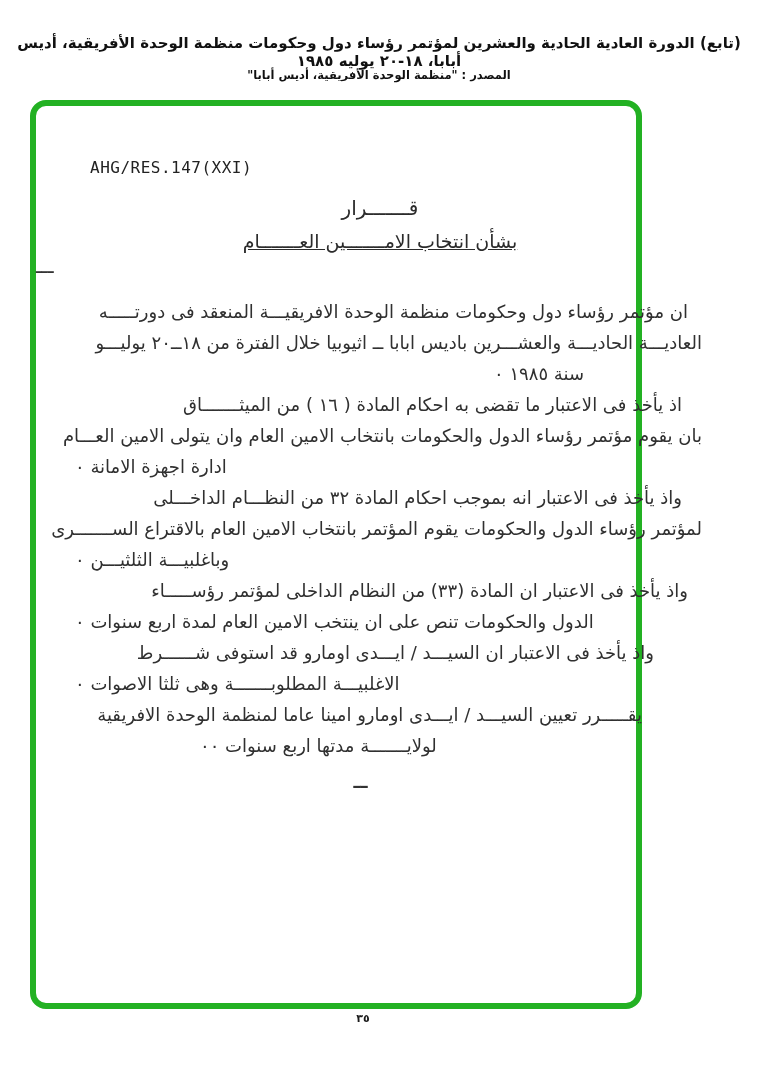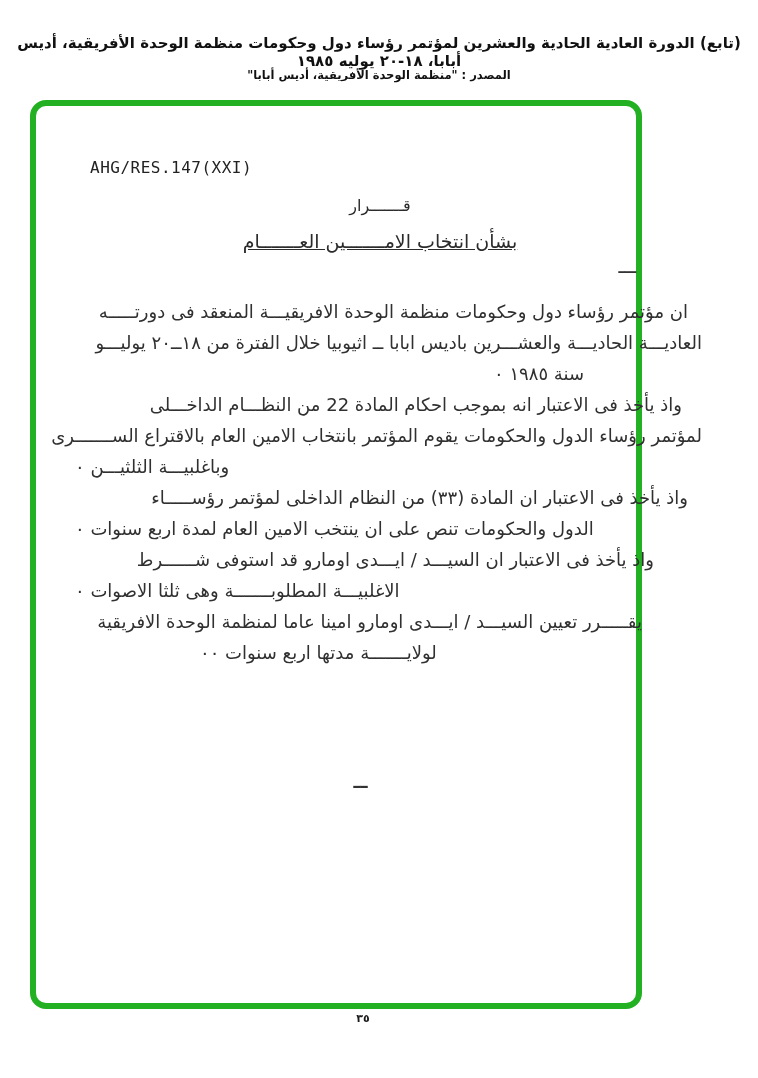--- a/index.html
+++ b/index.html
@@ -25,29 +25,29 @@
   }
   
   .docref{
     position:absolute;left:54px;top:52px;
     font-family:"DejaVu Sans Mono",monospace;
     font-size:16px;letter-spacing:.5px;color:#222;
     direction:ltr;
   }
   .title{
     position:absolute;top:90px;left:0;width:100%;text-align:center;
-    font-size:16px;direction:rtl;color:#2b2b2b;
+    font-size:20px;direction:rtl;color:#2b2b2b;
   }
   .title .shift, .subtitle .shift{position:relative;left:44px;}
   .subtitle{
     position:absolute;top:124px;left:0;width:100%;text-align:center;
     font-size:19px;direction:rtl;color:#2b2b2b;text-decoration:underline;
   }
   .tdivider{
-    position:absolute;top:150px;left:0;width:100%;text-align:right;
+    position:absolute;top:150px;left:0;width:100%;text-align:left;
     font-size:20px;color:#333;line-height:20px;
   }
   
   .bodytext{
     position:absolute;left:39px;top:190px;width:627px;
     direction:rtl;text-align:right;
     font-size:18px;line-height:31px;color:#303030;
   }
   .ln{white-space:nowrap;}
   .pr14{padding-right:14px;}
@@ -88,21 +88,26 @@
   </div>
   <div class="tdivider">ـــ</div>
 
   <div class="bodytext">
     <div>
       <div class="ln pr14">ان مؤتمر رؤساء دول وحكومات منظمة الوحدة الافريقيـــة المنعقد فى دورتـــــه</div>
       <div class="ln">العاديـــة الحاديـــة والعشـــرين باديس ابابا ــ اثيوبيا خلال الفترة من ١٨ــ٢٠ يوليـــو</div>
       <div class="ln pr118">سنة ١٩٨٥ ٠</div>
     </div>
     <div>
-      <div class="ln pr20">واذ يأخذ فى الاعتبار انه بموجب احكام المادة 22 من النظـــام الداخـــلى</div>
+      <div class="ln pr20">اذ يأخذ فى الاعتبار ما تقضى به احكام المادة ( ١٦ ) من الميثـــــــاق</div>
+      <div class="ln">بان يقوم مؤتمر رؤساء الدول والحكومات بانتخاب الامين العام وان يتولى الامين العـــام</div>
+      <div class="ln left">ادارة اجهزة الامانة ٠</div>
+    </div>
+    <div>
+      <div class="ln pr20">واذ يأخذ فى الاعتبار انه بموجب احكام المادة ٣٢ من النظـــام الداخـــلى</div>
       <div class="ln">لمؤتمر رؤساء الدول والحكومات يقوم المؤتمر بانتخاب الامين العام بالاقتراع الســـــــرى</div>
       <div class="ln left">وباغلبيـــة الثلثيـــن ٠</div>
     </div>
     <div>
       <div class="ln pr14">واذ يأخذ فى الاعتبار ان المادة (٣٣) من النظام الداخلى لمؤتمر رؤســـــاء</div>
       <div class="ln left">الدول والحكومات تنص على ان ينتخب الامين العام لمدة اربع سنوات ٠</div>
     </div>
     <div>
       <div class="ln pr48">واذ يأخذ فى الاعتبار ان السيـــد / ايـــدى اومارو  قد استوفى شــــــرط</div>
       <div class="ln left">الاغلبيـــة المطلوبـــــــة وهى ثلثا الاصوات ٠</div>

